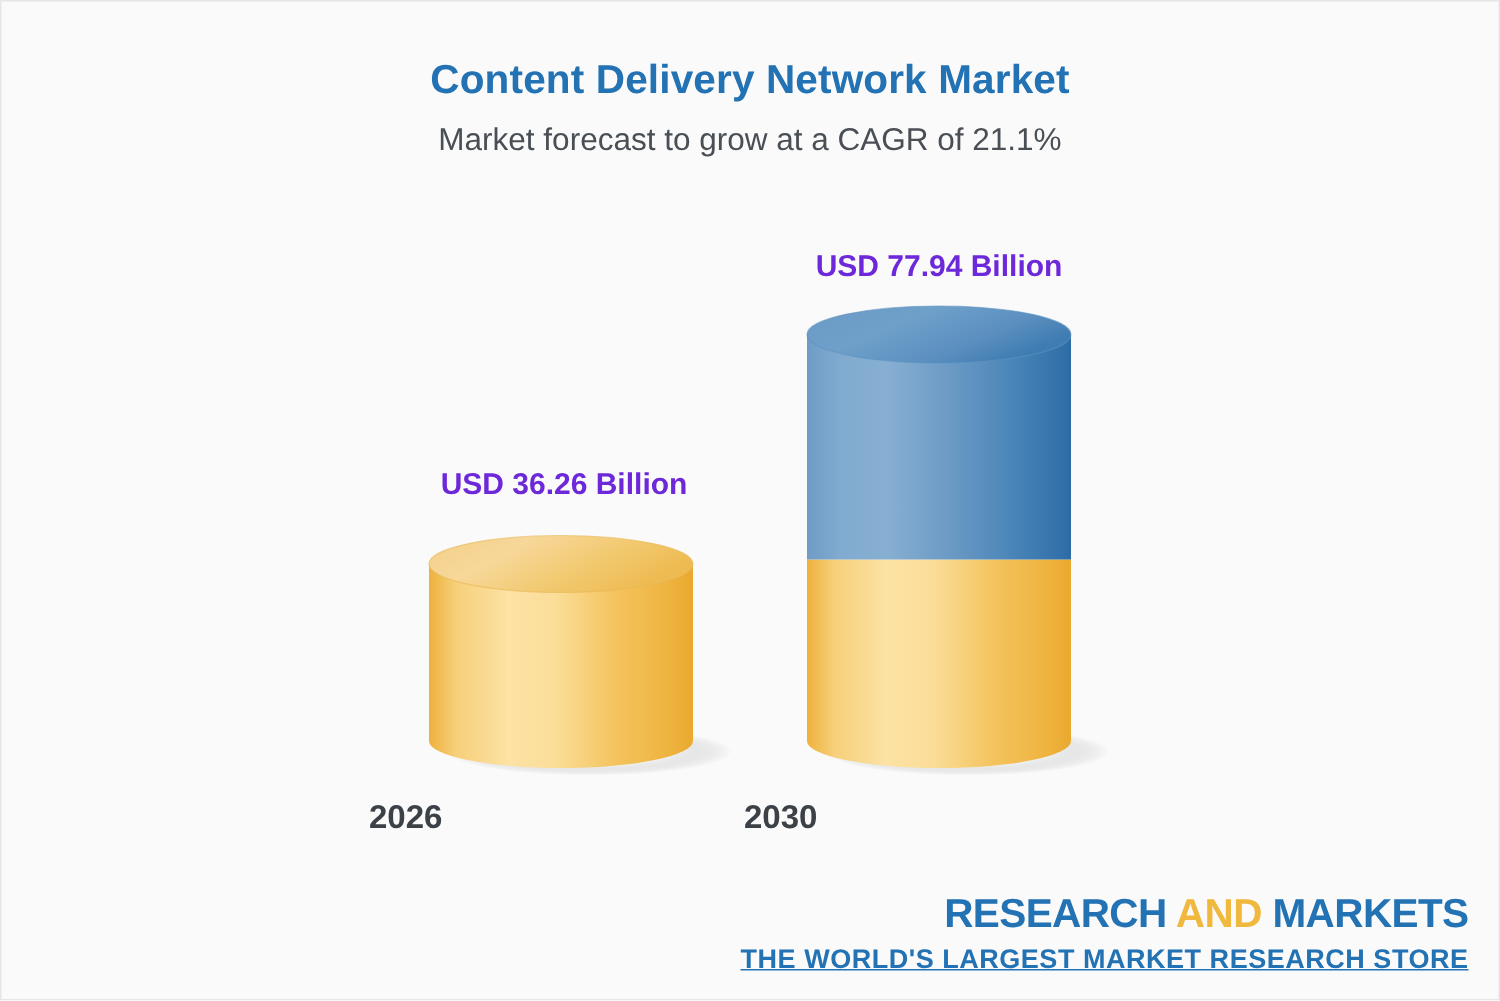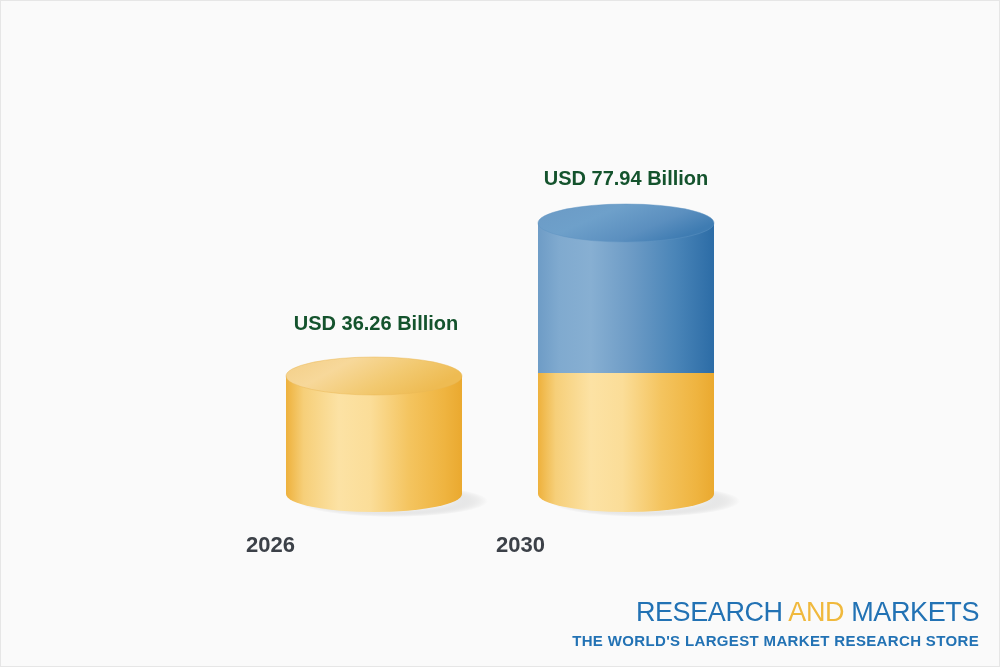--- a/index.html
+++ b/index.html
@@ -52,21 +52,21 @@
     width: 1000px;
     height: 667px;
   }
 
   .value-label {
     position: absolute;
     width: 260px;
     text-align: center;
     font-size: 20px;
     font-weight: bold;
-    color: #14532d;
+    color: #6d28d9;
     white-space: nowrap;
   }
   .value-label.v0 { left: 245px; top: 311px; }
   .value-label.v1 { left: 495px; top: 166px; }
 
   .year-label {
     position: absolute;
     width: 260px;
     font-size: 22px;
     font-weight: bold;
@@ -86,40 +86,45 @@
   }
   .logo {
     position: absolute;
     right: 20px;
     bottom: 18px;
     text-align: right;
     line-height: 1;
   }
   .logo-main {
     font-size: 27px;
-    font-weight: normal;
+    font-weight: bold;
     color: #2272b4;
     letter-spacing: -0.4px;
     white-space: nowrap;
   }
   .logo-main .logo-and { color: #f0b93d; }
   .logo-tagline {
-    font-size: 15px;
+    font-size: 18px;
     font-weight: bold;
     color: #2272b4;
     letter-spacing: 0.35px;
     margin-top: 7px;
     white-space: nowrap;
+    text-decoration: underline;
   }
 </style>
 </head>
 <body>
 
 <div class="infographic">
 
+  <div class="header">
+    <h1 class="chart-title">Content Delivery Network Market</h1>
+    <p class="chart-subtitle">Market forecast to grow at a CAGR of 21.1%</p>
+  </div>
 
   <svg class="plot" viewBox="0 0 1000 667">
     <defs>
 
       <linearGradient id="yellowBody" x1="0" y1="0" x2="1" y2="0">
         <stop offset="0%" stop-color="#eeb13c"></stop>
         <stop offset="10%" stop-color="#f6cf79"></stop>
         <stop offset="30%" stop-color="#fce2a4"></stop>
         <stop offset="48%" stop-color="#fbdd98"></stop>
         <stop offset="70%" stop-color="#f4c45f"></stop>

